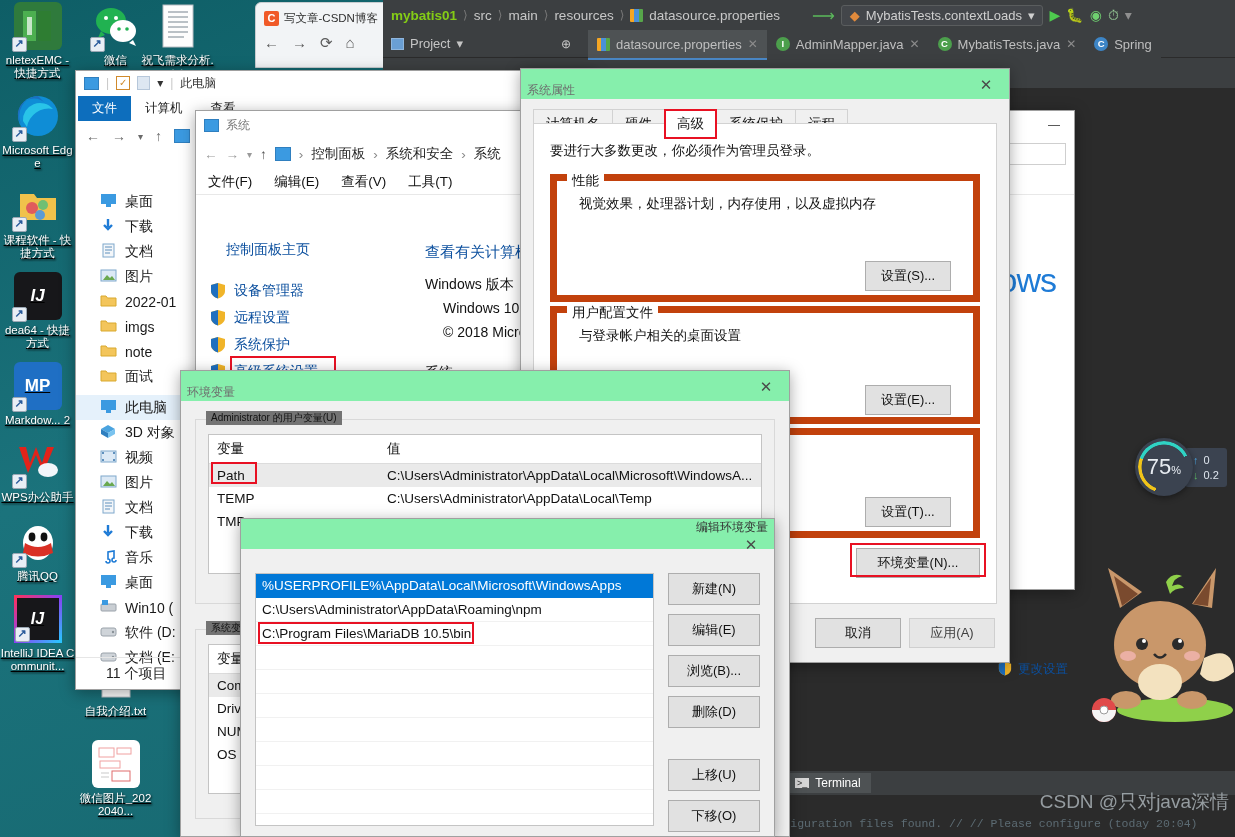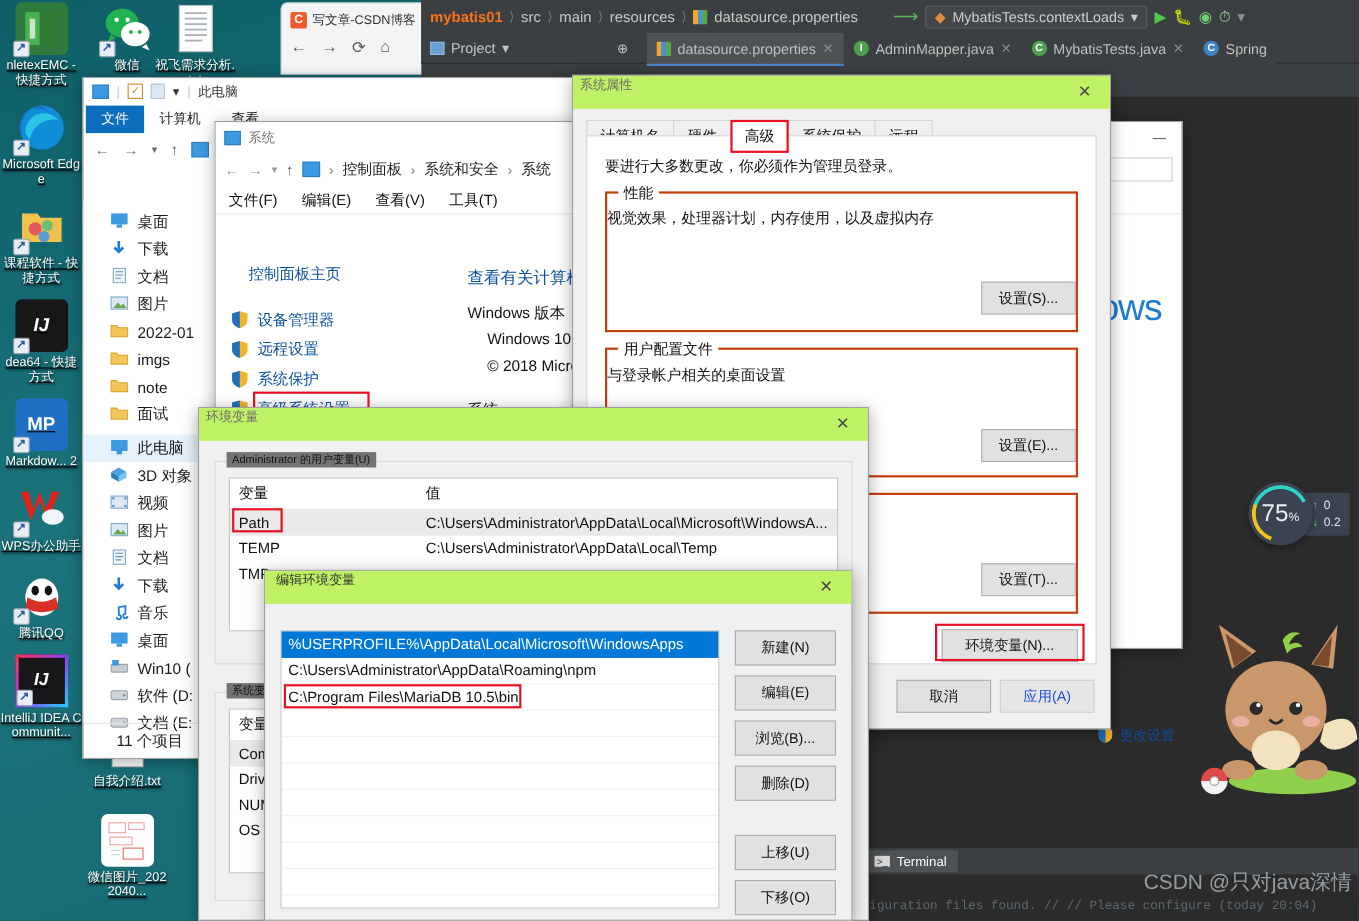--- a/index.html
+++ b/index.html
@@ -29,41 +29,41 @@
   .shortcut-arrow{
     position:absolute; left:-2px; bottom:-2px; width:15px; height:15px;
     background:#e8eef5; border:1px solid #9aa7b4; border-radius:2px;
     color:#2a5b9b; font-size:11px; line-height:13px; font-weight:bold;
   }
   .shortcut-arrow:after{ content:"\2197"; position:absolute; left:2px; top:-1px; }
 
   
   .win { position:absolute; background:#fff; border:1px solid #a0a0a0;
          box-shadow: 0 3px 14px rgba(0,0,0,.35); }
-  .titlebar { height:30px; background:#bef264; display:flex; align-items:flex-start;
+  .titlebar { height:30px; background:#86efac; display:flex; align-items:flex-end;
               padding:0 6px; font-size:12px; color:#6d6d6d; }
   .dlgclose { margin-left:auto; width:34px; height:28px; display:flex;
               align-items:center; justify-content:center; color:#4a4a4a; font-size:15px;}
 
   
   #browser { position:absolute; left:255px; top:2px; width:145px; height:66px;
      background:#f2f4f6; border:1px solid #c8ccd0; border-radius:6px 6px 0 0; overflow:hidden;}
   #browser .btab{display:flex;align-items:center;gap:5px;padding:8px 6px 4px 8px;}
   #browser .favicon{width:15px;height:15px;background:#f05a28;color:#fff;font-weight:bold;
      font-size:11px;line-height:15px;text-align:center;border-radius:2px;}
   #browser .btitle{font-size:11.5px;color:#303030;white-space:nowrap;}
   #browser .bnav{display:flex;gap:13px;padding:4px 0 0 8px;color:#5a5a5a;font-size:15px;}
 
   
   #idea { position:absolute; left:383px; top:0; width:852px; height:837px;
           background:#3c3f41; color:#bbb; }
   #idea-top { height:30px; background:#3c3f41; display:flex; align-items:center;
               padding:0 8px; gap:6px; font-size:13.5px; }
   .crumb{color:#c8c8c8;}
-  .crumb.bold{font-weight:bold;color:#f97316;}
+  .crumb.bold{font-weight:bold;color:#84cc16;}
   .crumb-sep{color:#787878; font-size:12px;}
   .props-ico{width:13px;height:13px;display:inline-block;vertical-align:-2px;
     background:linear-gradient(90deg,#f5a623 0 33%,#4a90d9 33% 66%,#57a64a 66% 100%);border-radius:1px;}
   .runcfg{display:flex;align-items:center;gap:6px;border:1px solid #5a5d5e;border-radius:3px;
     padding:2px 8px;font-size:13px;color:#cfcfcf;background:#43464a;}
   .runbtn{font-size:14px;}
   #idea-toolwin{height:28px;background:#3c3f41;display:flex;align-items:center;
      padding-left:8px;gap:12px;border-bottom:1px solid #2b2b2b;}
   .tool-chip{display:flex;align-items:center;gap:6px;font-size:13px;color:#c5c5c5;}
   #idea-tabs{display:flex;height:30px;background:#3c3f41;align-items:stretch;}
@@ -127,26 +127,26 @@
 
   
   #sysprops{ left:520px; top:68px; width:490px; height:595px; background:#f0f0f0; }
   #sp-tabs{display:flex;padding:10px 0 0 12px;gap:0;}
   .sptab{padding:5px 12px;font-size:13.5px;border:1px solid #d2d2d2;background:#f0f0f0;color:#111;
      margin-right:-1px;}
   .sptab.active{background:#fff;border-bottom-color:#fff;position:relative;z-index:2;}
   #sp-page{position:absolute;left:12px;right:12px;top:54px;bottom:58px;background:#fff;border:1px solid #d2d2d2;
      padding:18px 16px;}
   .sp-note{font-size:13.5px;color:#111;margin-bottom:14px;}
-  .grp{border:2px solid #c2410c;margin-bottom:14px;position:relative;padding:14px 0 12px;}
+  .grp{border:7px solid #c2410c;margin-bottom:4px;position:relative;padding:14px 22px 12px;}
   .grp>.gt{position:absolute;top:-9px;left:10px;background:#fff;padding:0 5px;font-size:13.5px;color:#111;}
   .grp .gtext{font-size:13.5px;color:#111;}
   .btn{background:#e1e1e1;border:1px solid #adadad;padding:5px 14px;font-size:13px;color:#111;min-width:86px;
      text-align:center;}
-  .btn.dim{color:#1d4ed8;background:#e6e6e6;border-color:#cfcfcf;}
+  .btn.dim{color:#404040;background:#e6e6e6;border-color:#cfcfcf;}
   .btn-right{display:flex;justify-content:flex-end;margin-top:14px;}
   #sp-footer{position:absolute;right:14px;bottom:14px;display:flex;gap:8px;}
 
   
   #envvars{ left:180px; top:370px; width:610px; height:467px; background:#f0f0f0; }
   #ev-body{position:absolute;left:0;right:0;top:36px;bottom:0;padding:12px 14px;}
   .ev-grp{border:1px solid #d9d9d9;position:relative;padding:14px 12px 12px;background:#f0f0f0;}
   .ev-grp>.gt{position:absolute;top:-9px;left:10px;background:#737373;padding:0 5px;font-size:10px;color:#111;}
   .lst{background:#fff;border:1px solid #c4c4c4;}
   .lst-head{display:flex;font-size:13.5px;color:#111;border-bottom:1px solid #dcdcdc;}
@@ -813,21 +813,21 @@
         </div>
         <div class="lst-row">
           <div class="c1">OS</div>
         </div>
       </div>
     </div>
   </div>
 </div>
 
 <div class="win" id="editenv">
-  <div class="titlebar" style="padding-left:10px;">
+  <div class="titlebar" style="padding-left:10px;flex-direction:column;">
     <span style="color:#333;">编辑环境变量</span>
     <span class="dlgclose">✕</span>
   </div>
 
   <div id="ee-body">
     <div id="ee-list">
       <div class="ee-row sel">%USERPROFILE%\AppData\Local\Microsoft\WindowsApps</div>
       <div class="ee-row">C:\Users\Administrator\AppData\Roaming\npm</div>
       <div class="ee-row" style="position:relative;">
         <span>C:\Program Files\MariaDB 10.5\bin</span>

